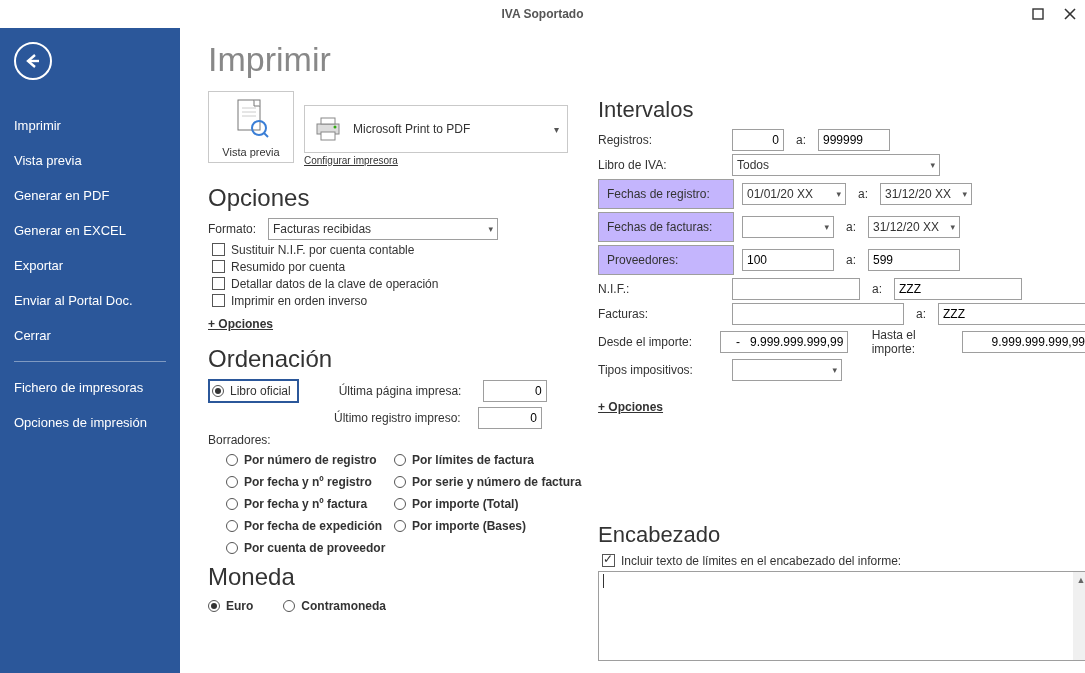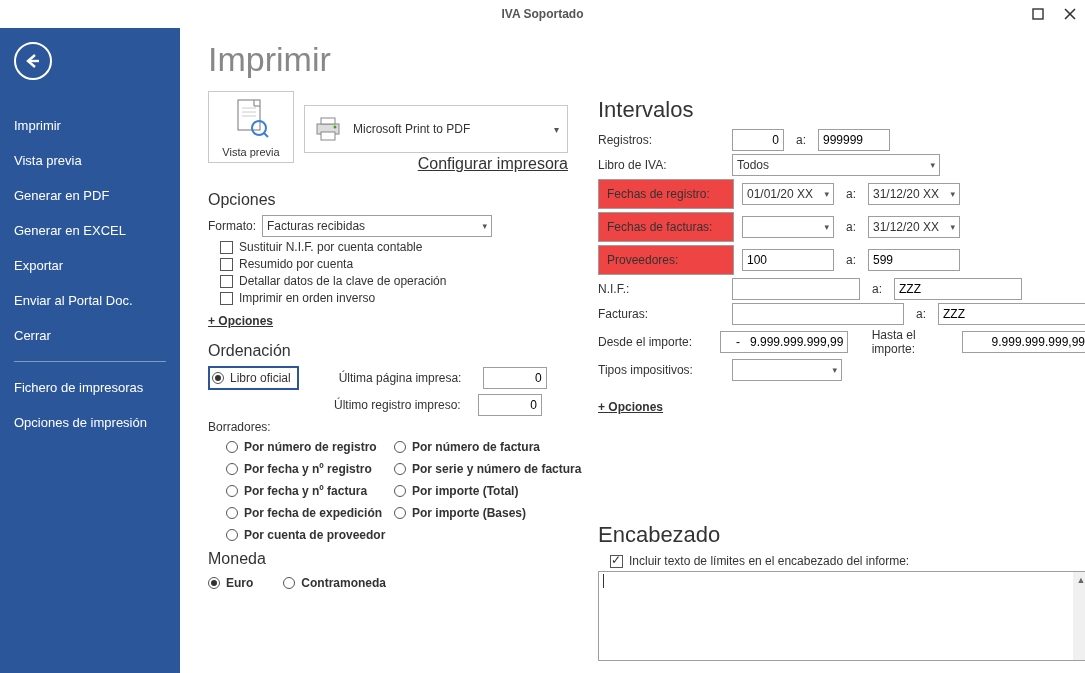--- a/index.html
+++ b/index.html
@@ -86,45 +86,45 @@
     display: flex;
     align-items: center;
     padding: 6px 8px;
     gap: 10px;
     cursor: pointer;
     height: 48px;
     margin-top: 14px;
   }
   .printer-sel .dd { margin-left: auto; font-size: 10px; color: #555; }
   .cfg-link {
-    text-align: right;
+    text-align: left;
     color: #333;
     text-decoration: underline;
-    font-size: 16px;
+    font-size: 10px;
     margin: 2px 0 12px;
     cursor: pointer;
   }
   h2.section {
-    font-size: 16px;
+    font-size: 24px;
     font-weight: 400;
     margin: 6px 0 6px;
   }
-  .row { display: flex; align-items: center; gap: 6px; margin: 3px 0; }
+  .row { display: flex; align-items: center; gap: 12px; margin: 3px 0; }
   .lbl { display: inline-block; }
   .select-ctl, .input-ctl {
     border: 1px solid #9e9e9e;
     height: 22px;
     background: #fff;
     padding: 0 4px;
     font-family: inherit;
     font-size: 12px;
   }
   .select-ctl { display: inline-flex; align-items: center; justify-content: space-between; cursor: pointer; padding-right: 4px;}
   .select-ctl .dd { font-size: 9px; color: #555; margin-left: 5px; }
-  .chk { display: flex; align-items: center; gap: 6px; margin: 3px 12px; cursor: pointer;}
+  .chk { display: flex; gap: 6px; margin: 3px 4px; cursor: pointer;}
   .chk .box { width: 13px; height: 13px; border: 1px solid #555; display: inline-block; position: relative; }
   .chk .box.checked::after{
     content: "✓";
     position: absolute;
     top: -3px; left: 0;
     font-size: 12px;
     color: #333;
   }
   .subopts {
     font-weight: 700;
@@ -152,21 +152,21 @@
   }
   .int-row { display: flex; align-items: center; gap: 8px; margin: 3px 0;}
   .int-lbl { width: 126px; }
   .btn-label {
     width: 136px;
     border: 1px solid #9e9e9e;
     height: 24px;
     display: inline-flex;
     align-items: center;
     padding: 14px 8px;
-    background: #ef4444;
+    background: #c4b5fd;
   }
   .a-lbl { width: 18px; text-align: center; }
   .textarea-wrap {
     border: 1px solid #9e9e9e;
     height: 90px;
     padding: 2px 4px;
     position: relative;
     overflow: hidden;
   }
   .textarea-wrap .cursor-bar { width: 1px; height: 14px; background: #333; display: inline-block; }
@@ -292,21 +292,21 @@
           <input class="input-ctl num-input" value="0" style="">
         </div>
         <div style="margin-top:0;">Borradores:</div>
         <div class="radio-grid">
           <div class="radio">
               <span class="circ"></span>
               <span>Por número de registro</span>
             </div>
           <div class="radio">
               <span class="circ"></span>
-              <span>Por número de factura</span>
+              <span>Por límites de factura</span>
             </div>
           <div class="radio">
               <span class="circ"></span>
               <span>Por fecha y nº registro</span>
             </div>
           <div class="radio">
               <span class="circ"></span>
               <span>Por serie y número de factura</span>
             </div>
           <div class="radio">
@@ -357,21 +357,21 @@
         <div class="int-row">
           <span class="int-lbl">Libro de IVA:</span>
           <div class="select-ctl" style="width:208px;">
             <span>Todos</span>
             <span class="dd">▾</span>
           </div>
         </div>
 
         <div class="int-row">
           <span class="btn-label">Fechas de registro:</span>
-          <div class="select-ctl" style="width:92px;">
+          <div class="select-ctl" style="width:104px;">
               <span>01/01/20 XX</span>
               <span class="dd">▾</span>
             </div>
           <span class="a-lbl">a:</span>
           <div class="select-ctl" style="width:92px;">
               <span>31/12/20 XX</span>
               <span class="dd">▾</span>
             </div>
         </div>
 

